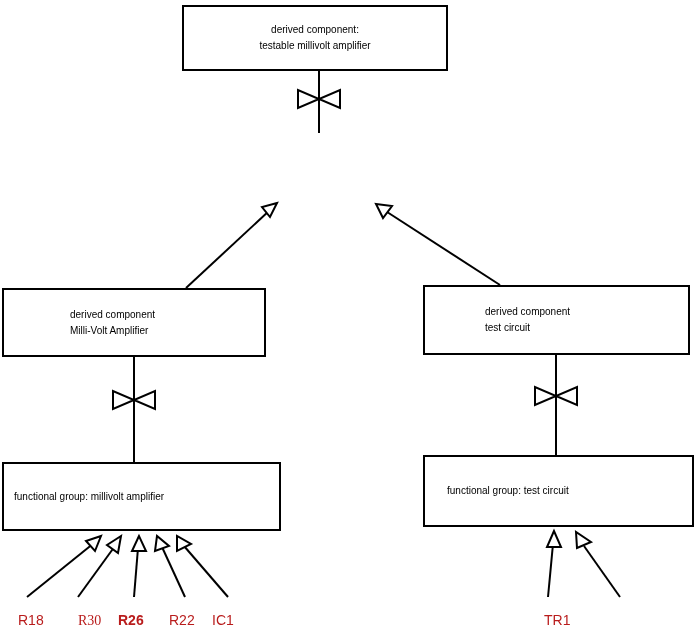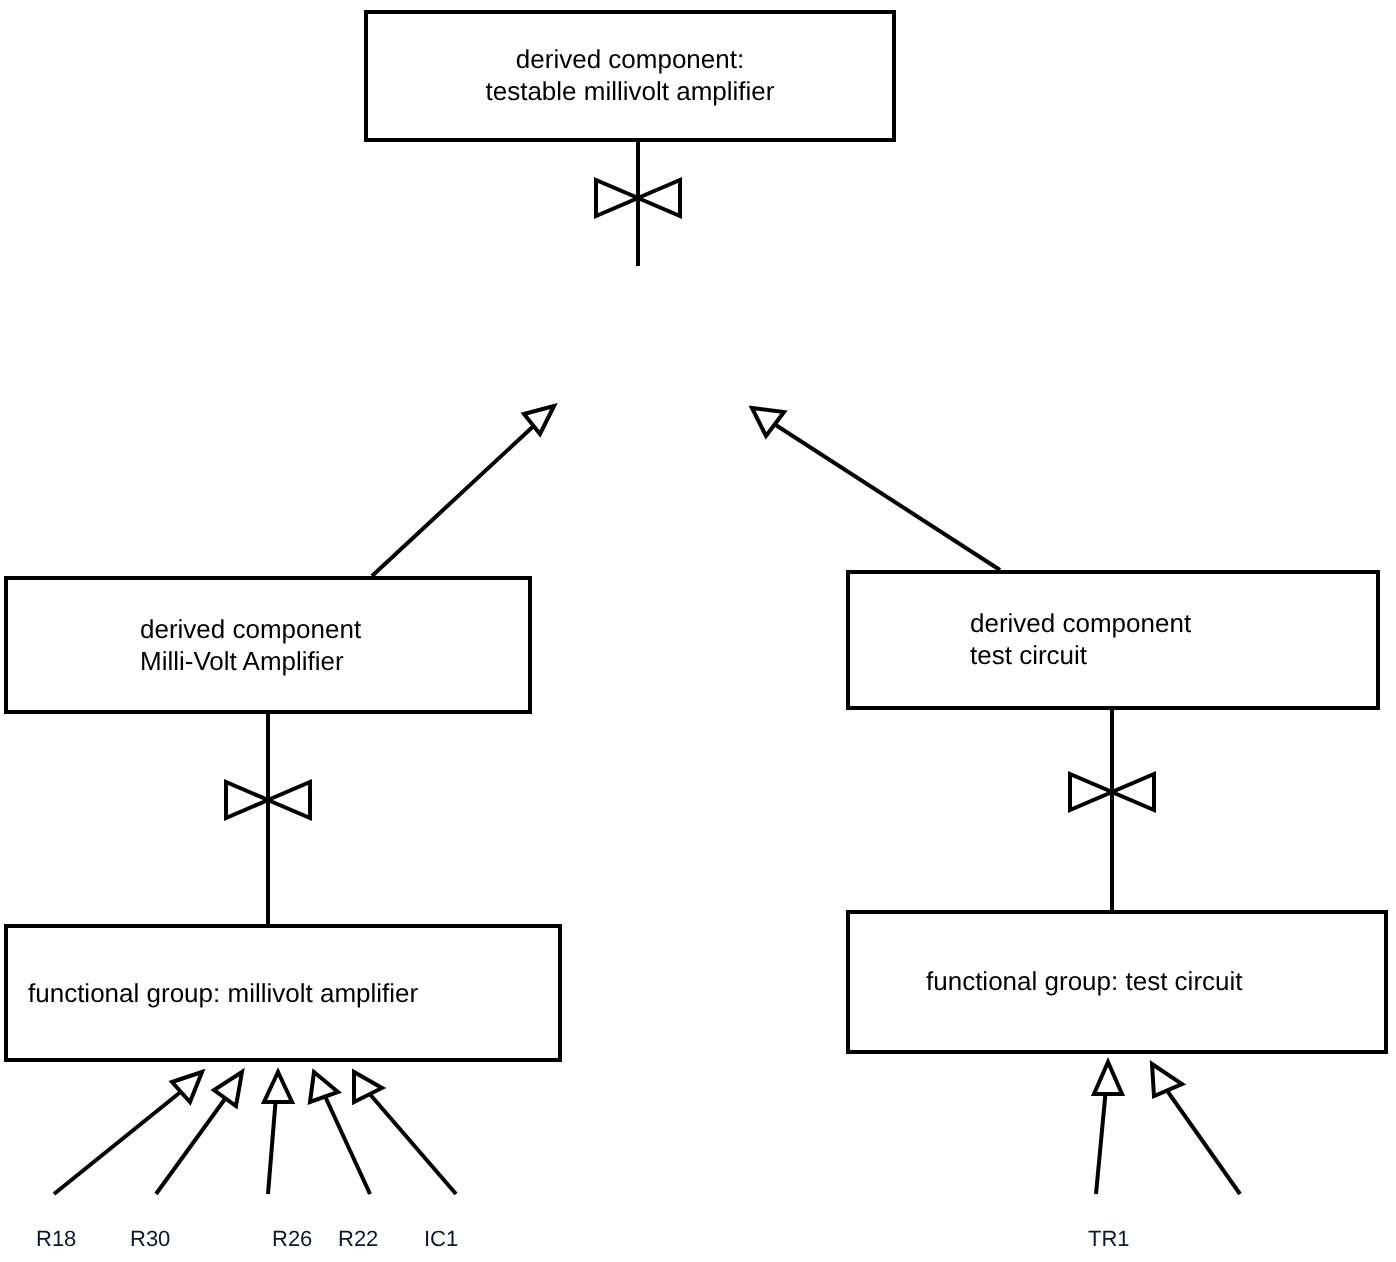--- a/index.html
+++ b/index.html
@@ -22,46 +22,46 @@
   .node-box {
     position: absolute;
     box-sizing: border-box;
     border: 2px solid #000000;
     background: #ffffff;
     display: flex;
     align-items: center;
     z-index: 3;
   }
   .node-label {
-    font-size: 13px;
+    font-size: 10px;
     line-height: 16px;
     white-space: pre-line;
     color: #000000;
   }
   .label-center {
     width: 100%;
     text-align: center;
   }
   .label-left-pad {
     padding-left: 66px;
   }
   .label-left-pad-2 {
     padding-left: 60px;
   }
   .label-left-pad-3 {
     padding-left: 10px;
   }
   .label-left-pad-4 {
-    padding-left: 38px;
+    padding-left: 22px;
   }
   .leaf-label {
     position: absolute;
-    font-size: 11px;
+    font-size: 14px;
     line-height: 15px;
-    color: #0f172a;
+    color: #b91c1c;
     white-space: nowrap;
     z-index: 4;
   }
   #edge-layer {
     position: absolute;
     left: 0;
     top: 0;
     width: 698px;
     height: 631px;
     z-index: 2;
@@ -162,20 +162,20 @@
 
   <div class="node-box" style="left:2px; top:462px; width:279px; height:69px;">
     <div class="node-label label-left-pad-3">functional group: millivolt amplifier</div>
   </div>
 
   <div class="node-box" style="left:423px; top:455px; width:271px; height:72px;">
     <div class="node-label label-left-pad-4">functional group: test circuit</div>
   </div>
 
   <div class="leaf-label" style="left:18px; top:613px;">R18</div>
-  <div class="leaf-label" style="left:65px; top:613px;">R30</div>
-  <div class="leaf-label" style="left:136px; top:613px;">R26</div>
+  <div class="leaf-label" style="left:78px; top:613px;font-family:Liberation Serif, serif;">R30</div>
+  <div class="leaf-label" style="left:118px; top:613px;font-weight:bold;">R26</div>
   <div class="leaf-label" style="left:169px; top:613px;">R22</div>
   <div class="leaf-label" style="left:212px; top:613px;">IC1</div>
   <div class="leaf-label" style="left:544px; top:613px;">TR1</div>
   <div class="leaf-label" style="left:607px; top:613px;margin-top:32px;">R36</div>
 
 </div>
 
 </body></html>

